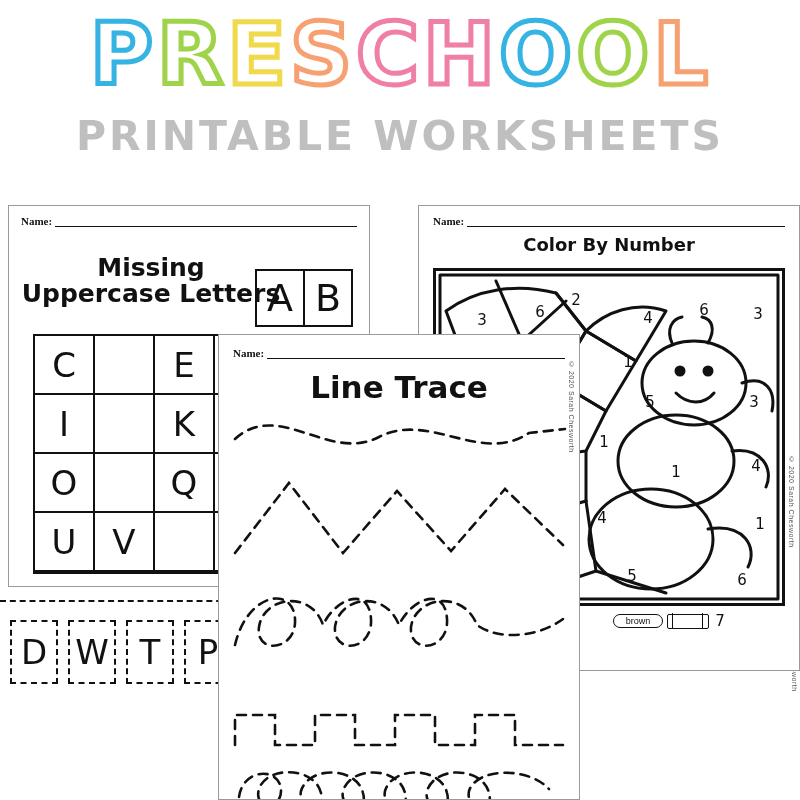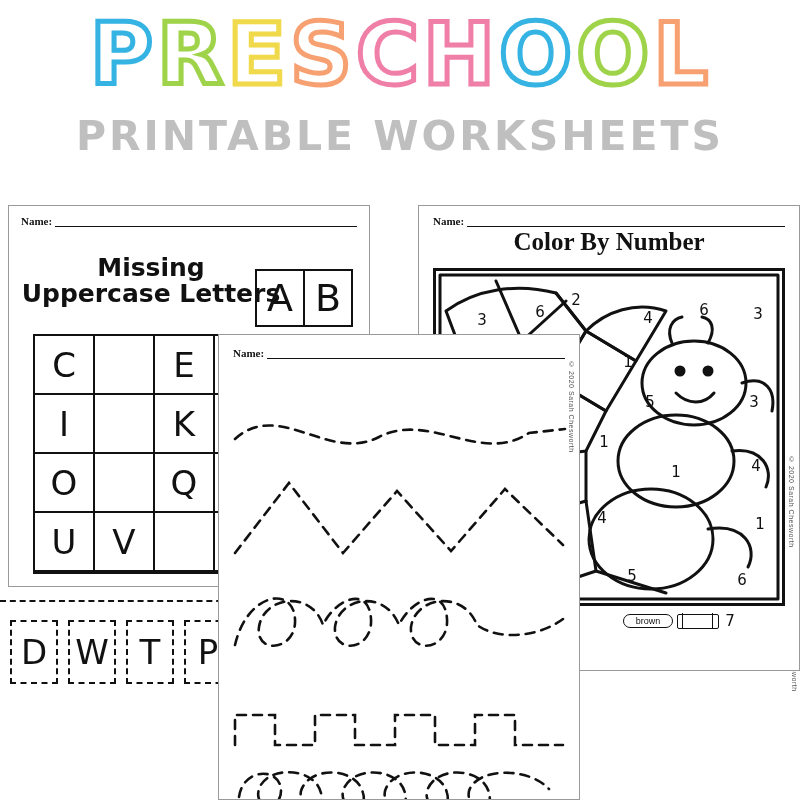--- a/index.html
+++ b/index.html
@@ -167,38 +167,38 @@
   }
   #copy-dashed { left: 2px; top: 614px; }
 
   
   #sheet-color {
     left: 418px; top: 205px;
     width: 382px; height: 466px;
     z-index: 3;
   }
   #sheet-color .name-line { margin: 9px 14px 0 14px; }
-  #sheet-color .sheet-title { font-size: 25px; margin-top: 2px; font-family: Liberation Serif, serif; }
+  #sheet-color .sheet-title { font-size: 18px; margin-top: 9px; }
   #color-art {
     position: absolute;
     left: 14px; top: 62px;
     width: 352px; height: 338px;
     border: 3px solid #111;
     box-sizing: border-box;
     overflow: hidden;
   }
   #color-art svg { display: block; }
   .cbn-num {
     font-family: "DejaVu Sans", sans-serif;
     font-size: 15px;
     fill: #111;
   }
   #crayon-key {
     position: absolute;
-    left: 16px; top: 406px;
+    left: 6px; top: 406px;
     width: 360px;
     display: grid;
     grid-template-columns: 1fr 1fr;
     gap: 3px 16px;
   }
   .crayon-item {
     display: flex;
     align-items: center;
     gap: 4px;
     height: 18px;
@@ -405,20 +405,21 @@
 
   <div class="copyright" id="copy-color-inner">© 2020 Sarah Chesworth</div>
 </div>
 <div class="copyright" id="copy-color-outer">2020 Sarah Chesworth</div>
 
 <div class="sheet" id="sheet-trace">
   <div class="name-line">
     <span>Name:</span>
     <span class="name-rule"></span>
   </div>
+  <div class="sheet-title">Line Trace</div>
 
   <svg id="trace-svg" width="362" height="410" viewBox="0 0 362 410" xmlns="http://www.w3.org/2000/svg">
     <g fill="none" stroke="#111" stroke-width="2.6" stroke-linecap="round" stroke-dasharray="9 7">
       <path d="M16 46 C 60 6, 110 70, 160 44 C 210 18, 262 72, 310 40 L 346 36"></path>
       <path d="M16 160 L 70 90 L 124 160 L 178 98 L 232 158 L 286 96 L 344 152"></path>
       <path d="M16 252 C 28 200, 74 192, 76 226 C 78 258, 36 262, 40 234 C 44 204, 92 196, 104 232
                C 116 206, 150 192, 152 226 C 154 258, 114 262, 116 234 C 120 204, 166 196, 180 232
                C 192 206, 226 192, 228 226 C 230 258, 190 262, 192 234 C 196 204, 244 196, 258 232
                C 280 248, 320 244, 344 226"></path>
       <path d="M16 352 L 16 322 L 56 322 L 56 352 L 96 352 L 96 322 L 136 322 L 136 352

